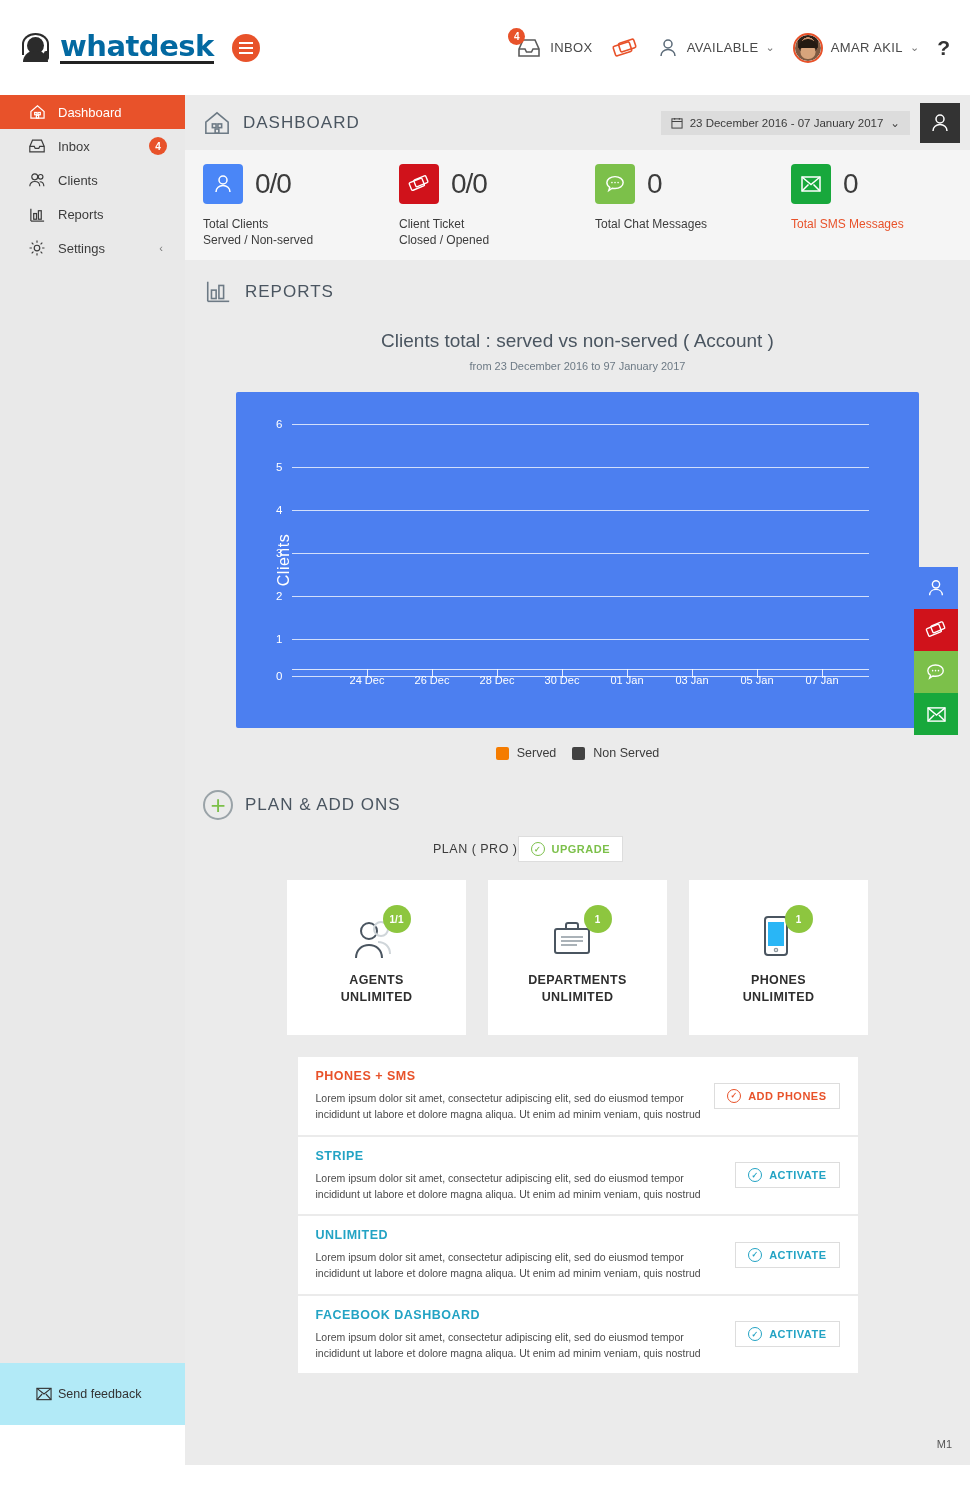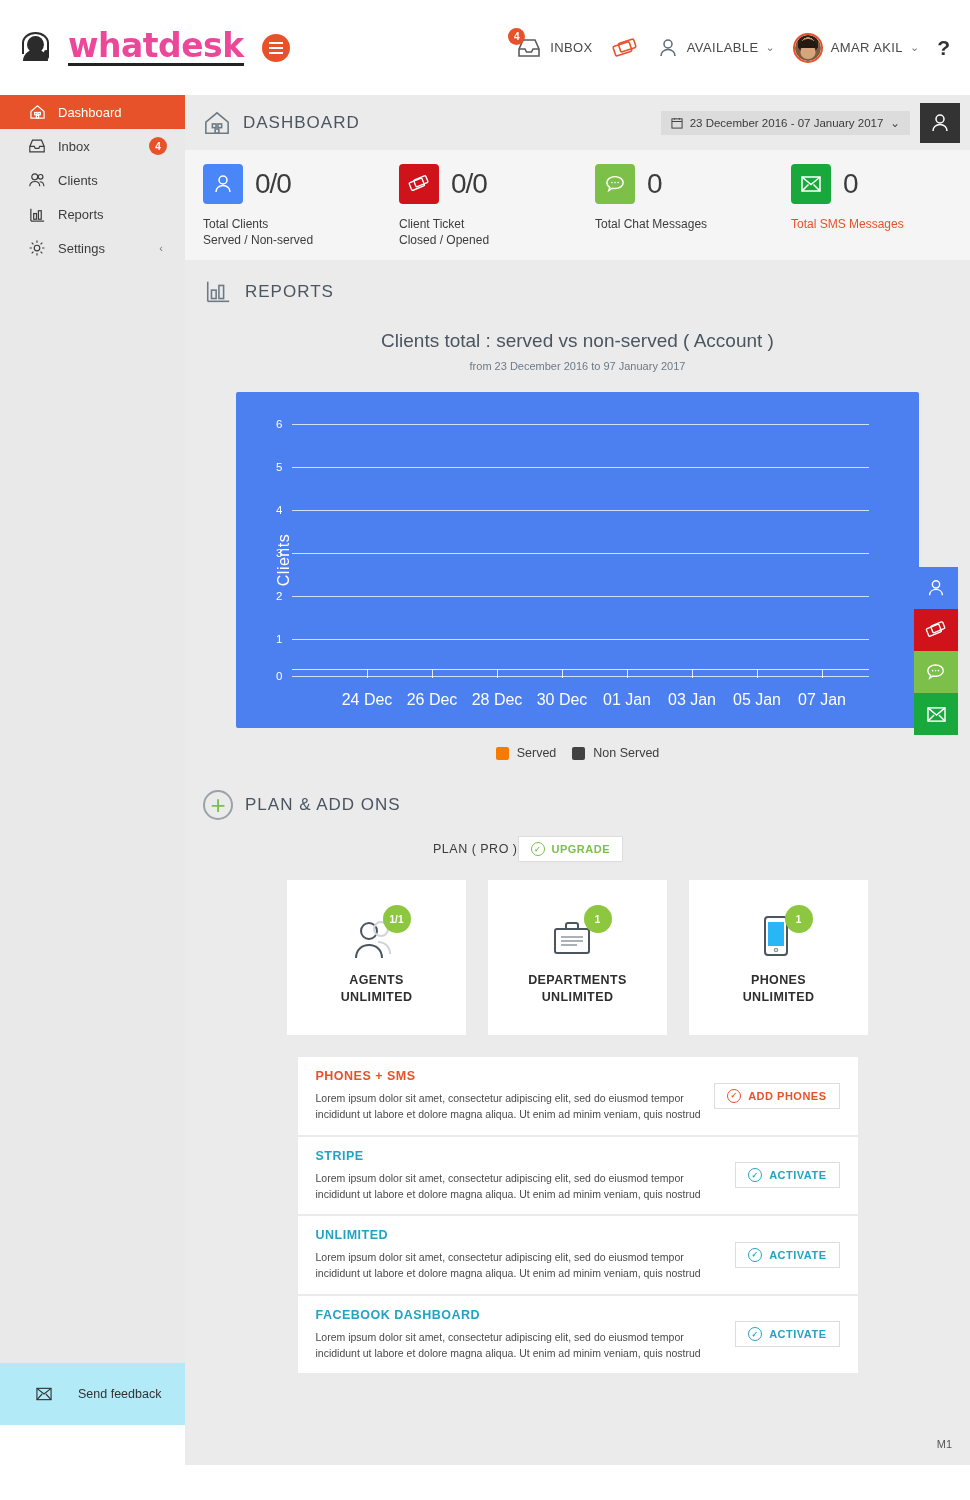--- a/index.html
+++ b/index.html
@@ -29,22 +29,22 @@
   }
   .logo-ring {
     position: absolute; left: 2px; top: 1px; width: 27px; height: 22px;
     border: 2.5px solid #2b2b2b; border-radius: 50% 50% 0 0; border-bottom: none;
   }
   .logo-ring:after {
     content: ""; position: absolute; right: -2px; top: 16px; width: 5px; height: 9px;
     background: #2b2b2b; border-radius: 2px;
   }
   .logo-text {
-    font-size: 33px; font-weight: bold; color: #ec4899; letter-spacing: -0.5px;
-    border-bottom: 3px solid #222; line-height: 1.05; margin-left: 14px;
+    font-size: 29px; font-weight: bold; color: #0369a1; letter-spacing: -0.5px;
+    border-bottom: 3px solid #222; line-height: 1.05; margin-left: 6px;
     font-family: "DejaVu Sans", sans-serif;
   }
   .burger {
     width: 28px; height: 28px; border-radius: 50%; background: #e8522a;
     margin-left: 18px; display: flex; flex-direction: column; justify-content: center;
     align-items: center; gap: 3px; cursor: pointer;
   }
   .burger span { display: block; width: 14px; height: 2px; background: #fff; }
 
   .top-right {
@@ -101,21 +101,21 @@
   .nav-badge {
     position: absolute; right: 18px; width: 18px; height: 18px; border-radius: 50%;
     background: #e8522a; color: #fff; font-size: 10px; font-weight: bold;
     display: flex; align-items: center; justify-content: center;
   }
   .nav-chev { position: absolute; right: 22px; font-size: 11px; color: #777; }
 
   .feedback {
     position: absolute; left: 0; bottom: 0; width: 185px; height: 62px;
     background: #b2eaf7; display: flex; align-items: center; padding-left: 36px;
-    font-size: 12.5px; color: #333; cursor: pointer; gap: 26px;
+    font-size: 12.5px; color: #333; cursor: pointer; gap: 6px;
   }
 
   
   .main {
     position: absolute; left: 185px; top: 95px; width: 785px; height: 1330px;
     background: #ebebeb; overflow: hidden;
   }
 
   .page-head {
     height: 55px; background: #ebebeb; display: flex; align-items: center;
@@ -176,22 +176,22 @@
   }
   .grid-row .line { width: 100%; height: 1px; background: rgba(255,255,255,.75); }
   .x-axis {
     position: absolute; left: 56px; right: 50px; bottom: 58px; height: 1px;
     background: rgba(255,255,255,.8);
   }
   .x-tick {
     position: absolute; top: 0; width: 1px; height: 9px; background: rgba(255,255,255,.85);
   }
   .x-tlabel {
-    position: absolute; top: 22px; transform: translateX(-50%); color: #fff;
-    font-size: 16px; white-space: nowrap;
+    position: absolute; top: 5px; transform: translateX(-50%); color: #fff;
+    font-size: 11px; white-space: nowrap;
   }
 
   .fabs { position: absolute; right: 0; top: 0; width: 44px; }
   .fab {
     width: 44px; height: 42px; display: flex; align-items: center;
     justify-content: center; cursor: pointer;
   }
 
   .legend {
     display: flex; justify-content: center; align-items: center; gap: 16px;

